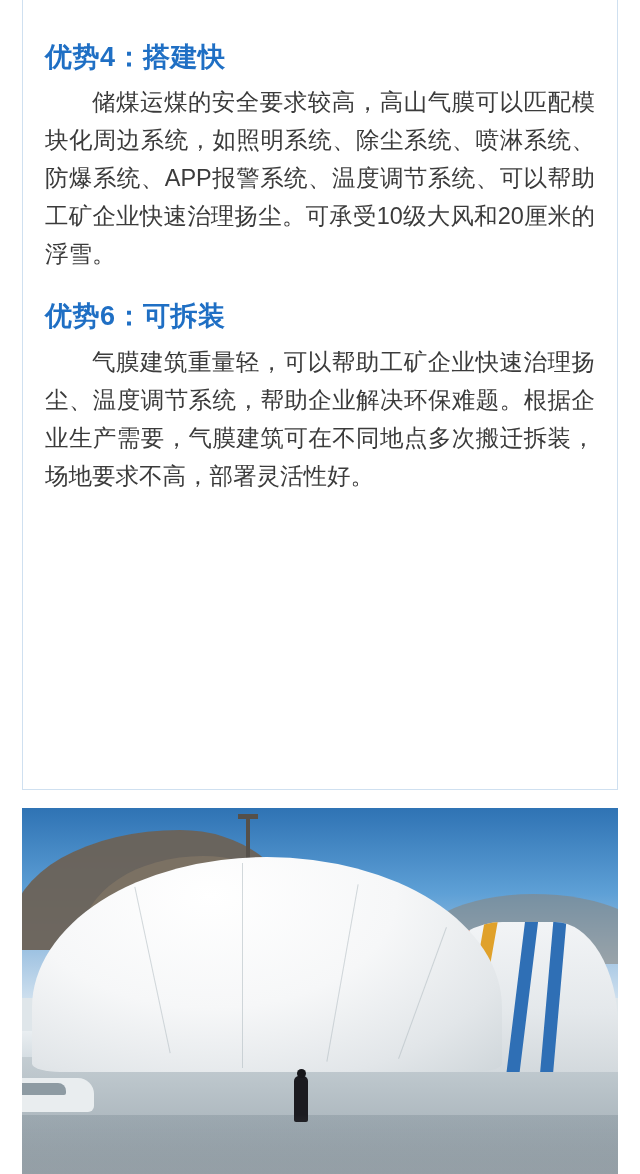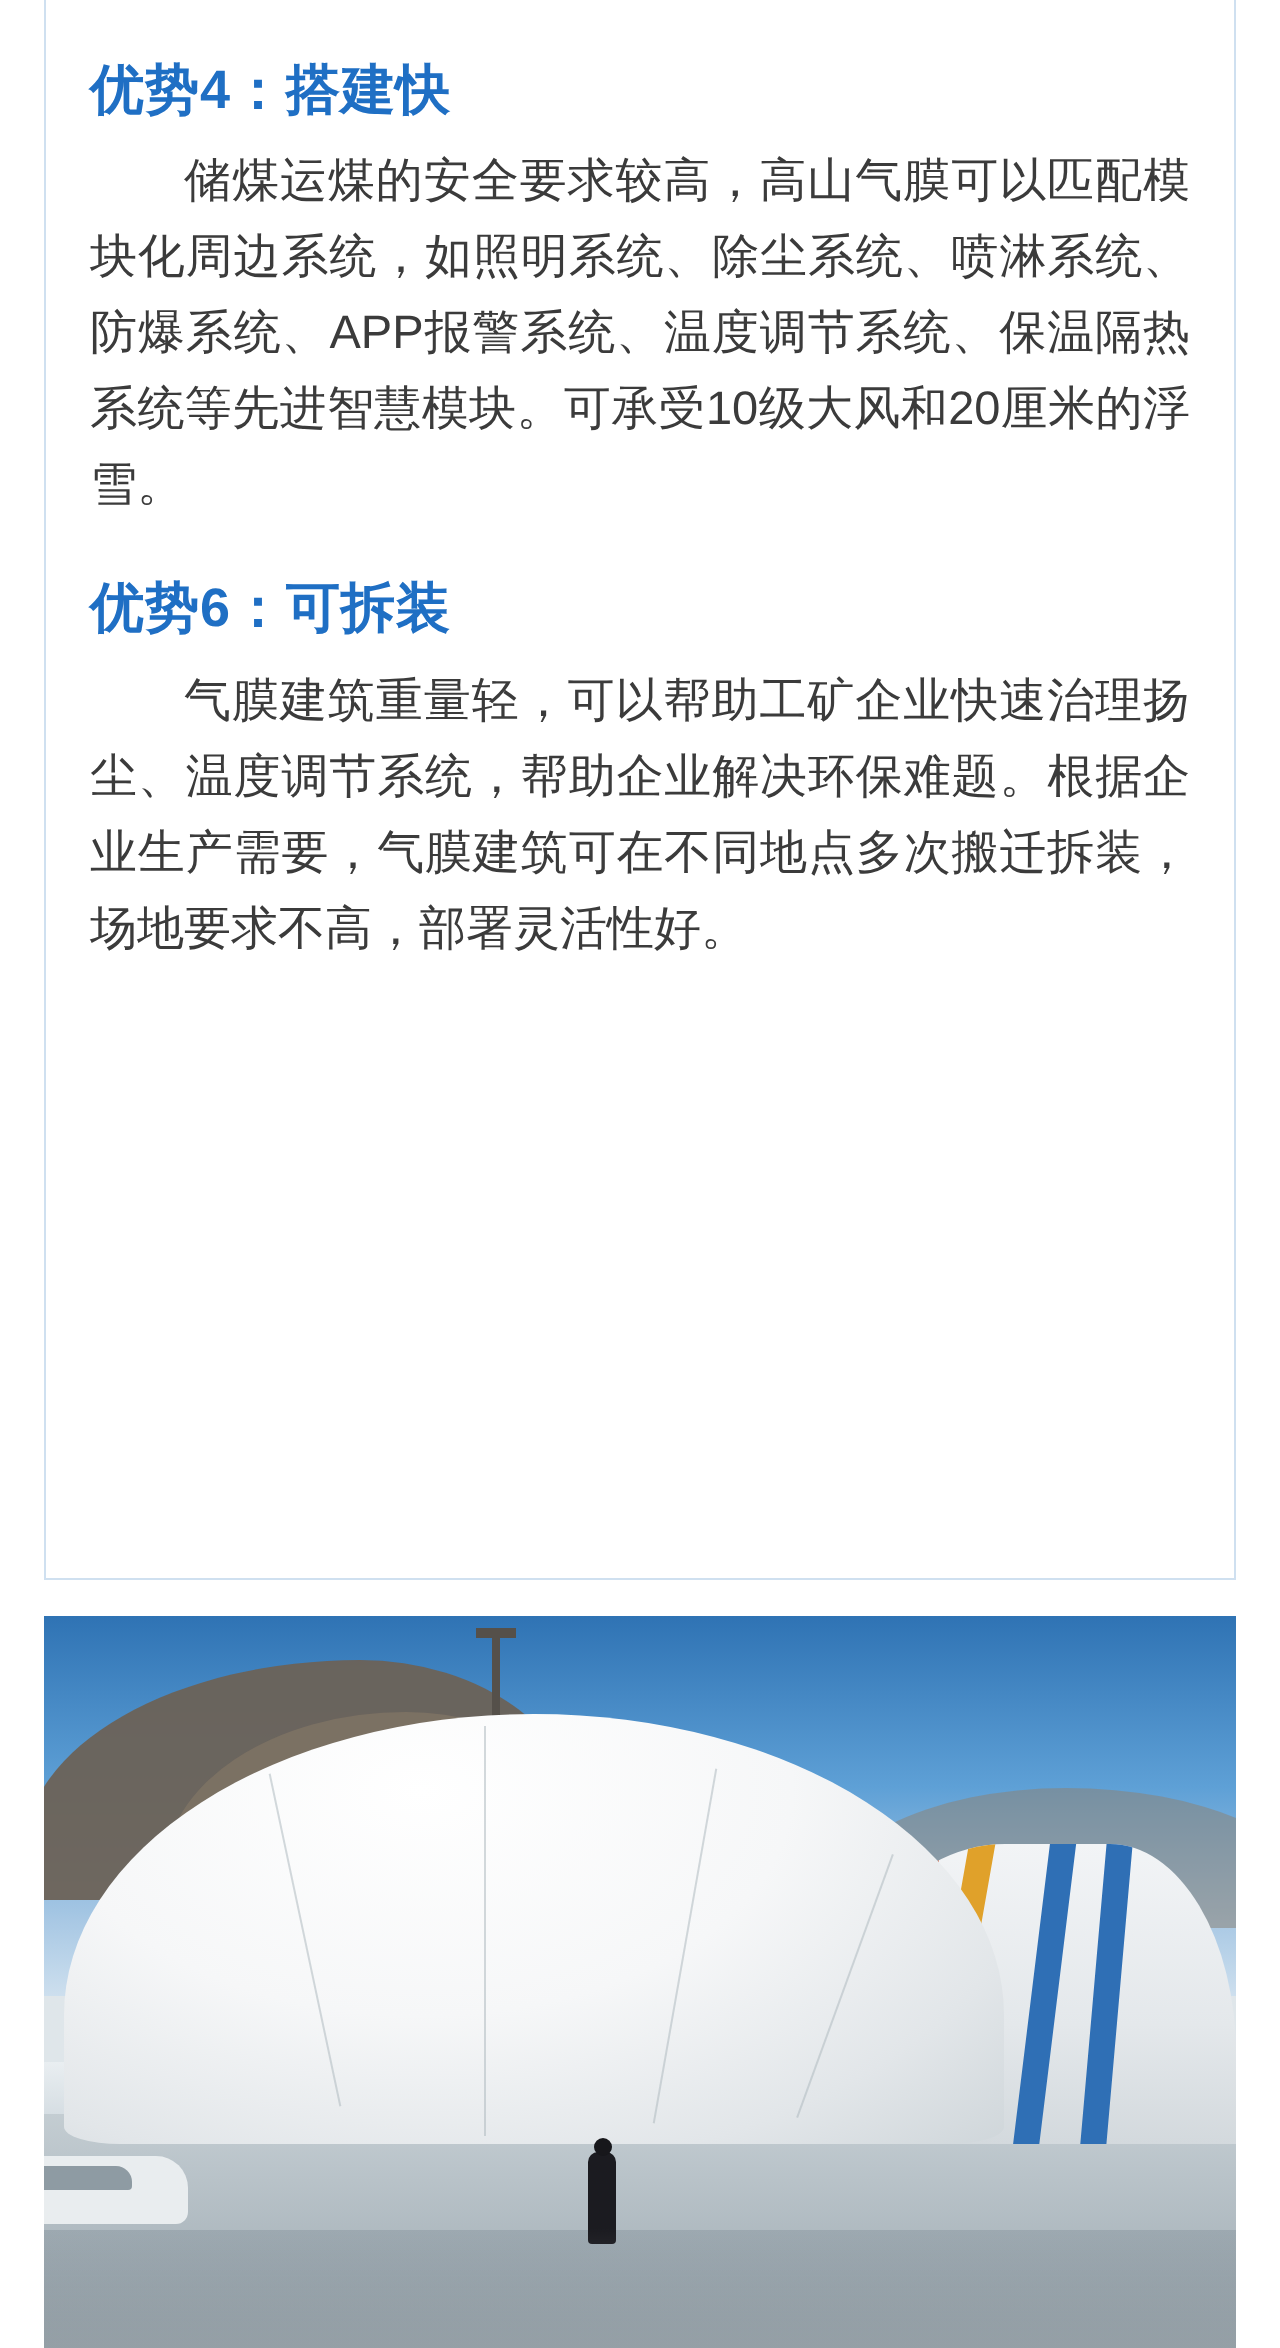--- a/index.html
+++ b/index.html
@@ -24,21 +24,21 @@
   .text-card {
     position: absolute;
     left: 22px;
     top: 0px;
     width: 596px;
     height: 790px;
     box-sizing: border-box;
     border: 1px solid #cfe0f0;
     border-top: none;
     background: #ffffff;
-    padding: 0 22px;
+    padding: 12px 22px;
   }
   .section {
     margin-bottom: 6px;
   }
   .section-title {
     color: #1f6fc4;
     font-size: 27px;
     font-weight: bold;
     letter-spacing: 0.5px;
     line-height: 1.3;
@@ -224,21 +224,21 @@
 
 <div class="page">
 
   <div class="text-card">
 
     <div class="section">
       <div class="section-title" style="color: rgb(31, 111, 196);">优势4：搭建快</div>
     </div>
 
     <div class="section">
-      <div class="section-body">储煤运煤的安全要求较高，高山气膜可以匹配模块化周边系统，如照明系统、除尘系统、喷淋系统、防爆系统、APP报警系统、温度调节系统、保温隔热系统等先进智慧模块。可承受10级大风和20厘米的浮雪。</div>
+      <div class="section-body">储煤运煤的安全要求较高，高山气膜可以匹配模块化周边系统，如照明系统、除尘系统、喷淋系统、防爆系统、APP报警系统、温度调节系统、可以帮助工矿企业快速治理扬尘。可承受10级大风和20厘米的浮雪。</div>
     </div>
 
     <div class="section">
       <div class="section-title" style="color: rgb(31, 111, 196);">优势6：可拆装</div>
       <div class="section-body">气膜建筑重量轻，可以帮助工矿企业快速治理扬尘、温度调节系统，帮助企业解决环保难题。根据企业生产需要，气膜建筑可在不同地点多次搬迁拆装，场地要求不高，部署灵活性好。</div>
     </div>
 
   </div>
 
   <div class="photo-wrap">

